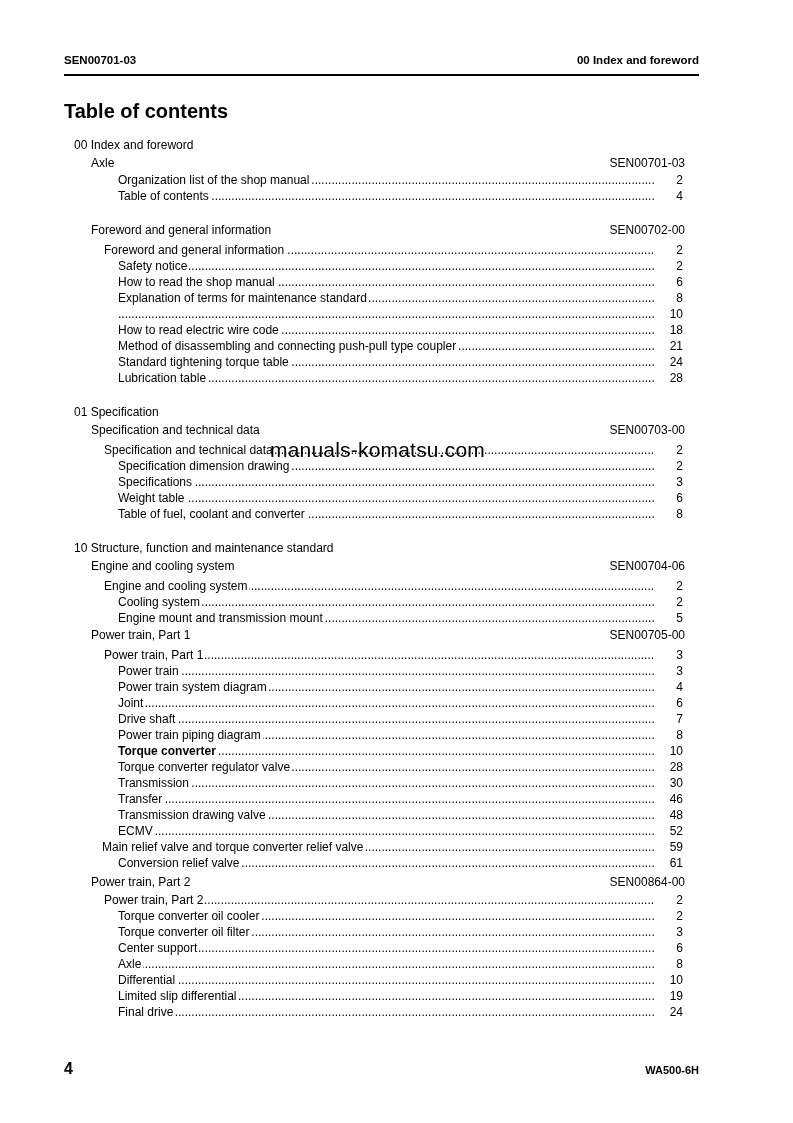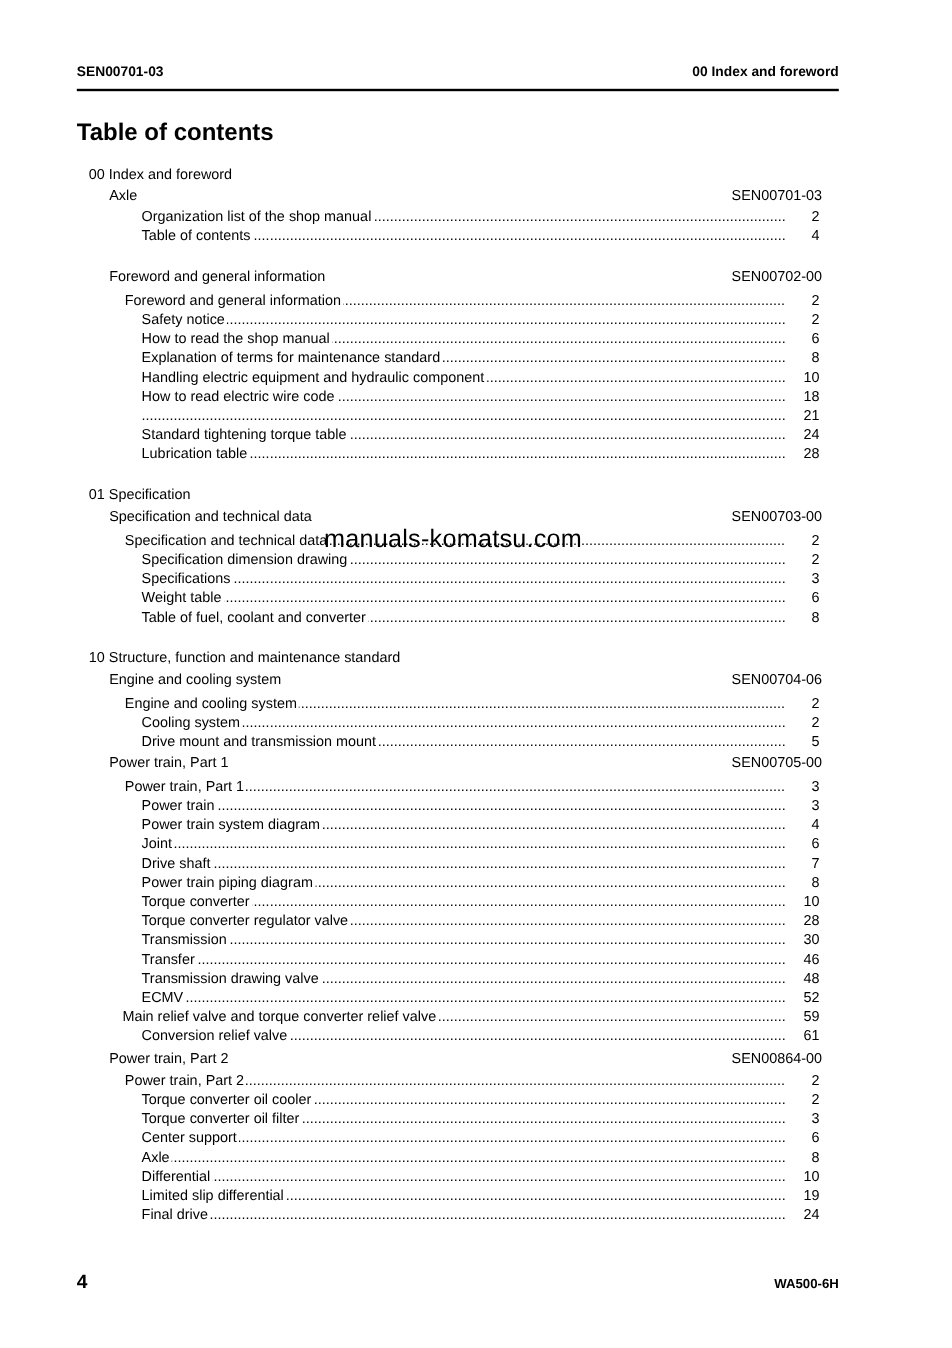--- a/index.html
+++ b/index.html
@@ -65,30 +65,30 @@
       <span class="label" style="left: 118px;">How to read the shop manual</span>
       <span class="page">6</span>
     </div>
     <div class="row" style="top: 290px;">
       <span class="dots" style="left: 118px; width: 537px;">........................................................................................................................................................................................................</span>
       <span class="label" style="left: 118px;">Explanation of terms for maintenance standard</span>
       <span class="page">8</span>
     </div>
     <div class="row" style="top: 306px;">
       <span class="dots" style="left: 118px; width: 537px;">........................................................................................................................................................................................................</span>
-      <span class="label" style="left: 118px;">Handling electric equipment and hydraulic component</span>
       <span class="page">10</span>
     </div>
     <div class="row" style="top: 322px;">
       <span class="dots" style="left: 118px; width: 537px;">........................................................................................................................................................................................................</span>
       <span class="label" style="left: 118px;">How to read electric wire code</span>
       <span class="page">18</span>
     </div>
     <div class="row" style="top: 338px;">
       <span class="dots" style="left: 118px; width: 537px;">........................................................................................................................................................................................................</span>
+      <span class="label" style="left: 118px;">Method of disassembling and connecting push-pull type coupler</span>
       <span class="page">21</span>
     </div>
     <div class="row" style="top: 354px;">
       <span class="dots" style="left: 118px; width: 537px;">........................................................................................................................................................................................................</span>
       <span class="label" style="left: 118px;">Standard tightening torque table</span>
       <span class="page">24</span>
     </div>
     <div class="row" style="top: 370px;">
       <span class="dots" style="left: 118px; width: 537px;">........................................................................................................................................................................................................</span>
       <span class="label" style="left: 118px;">Lubrication table</span>
@@ -138,21 +138,21 @@
       <span class="label" style="left: 104px;">Engine and cooling system</span>
       <span class="page">2</span>
     </div>
     <div class="row" style="top: 594px;">
       <span class="dots" style="left: 118px; width: 537px;">........................................................................................................................................................................................................</span>
       <span class="label" style="left: 118px;">Cooling system</span>
       <span class="page">2</span>
     </div>
     <div class="row" style="top: 610px;">
       <span class="dots" style="left: 118px; width: 537px;">........................................................................................................................................................................................................</span>
-      <span class="label" style="left: 118px;">Drive mount and transmission mount</span>
+      <span class="label" style="left: 118px;">Engine mount and transmission mount</span>
       <span class="page">5</span>
     </div>
     <div class="row" style="top: 627px;">
       <span class="label" style="left: 91px;">Power train, Part 1</span>
       <span class="code">SEN00705-00</span>
     </div>
     <div class="row" style="top: 647px;">
       <span class="dots" style="left: 104px; width: 551px;">........................................................................................................................................................................................................</span>
       <span class="label" style="left: 104px;">Power train, Part 1</span>
       <span class="page">3</span>
@@ -177,21 +177,21 @@
       <span class="label" style="left: 118px;">Drive shaft</span>
       <span class="page">7</span>
     </div>
     <div class="row" style="top: 727px;">
       <span class="dots" style="left: 118px; width: 537px;">........................................................................................................................................................................................................</span>
       <span class="label" style="left: 118px;">Power train piping diagram</span>
       <span class="page">8</span>
     </div>
     <div class="row" style="top: 743px;">
       <span class="dots" style="left: 118px; width: 537px;">........................................................................................................................................................................................................</span>
-      <span class="label" style="left: 118px;">Torque converter</span>
+      <span class="label" style="left: 118px; font-weight: bold;">Torque converter</span>
       <span class="page">10</span>
     </div>
     <div class="row" style="top: 759px;">
       <span class="dots" style="left: 118px; width: 537px;">........................................................................................................................................................................................................</span>
       <span class="label" style="left: 118px;">Torque converter regulator valve</span>
       <span class="page">28</span>
     </div>
     <div class="row" style="top: 775px;">
       <span class="dots" style="left: 118px; width: 537px;">........................................................................................................................................................................................................</span>
       <span class="label" style="left: 118px;">Transmission</span>

